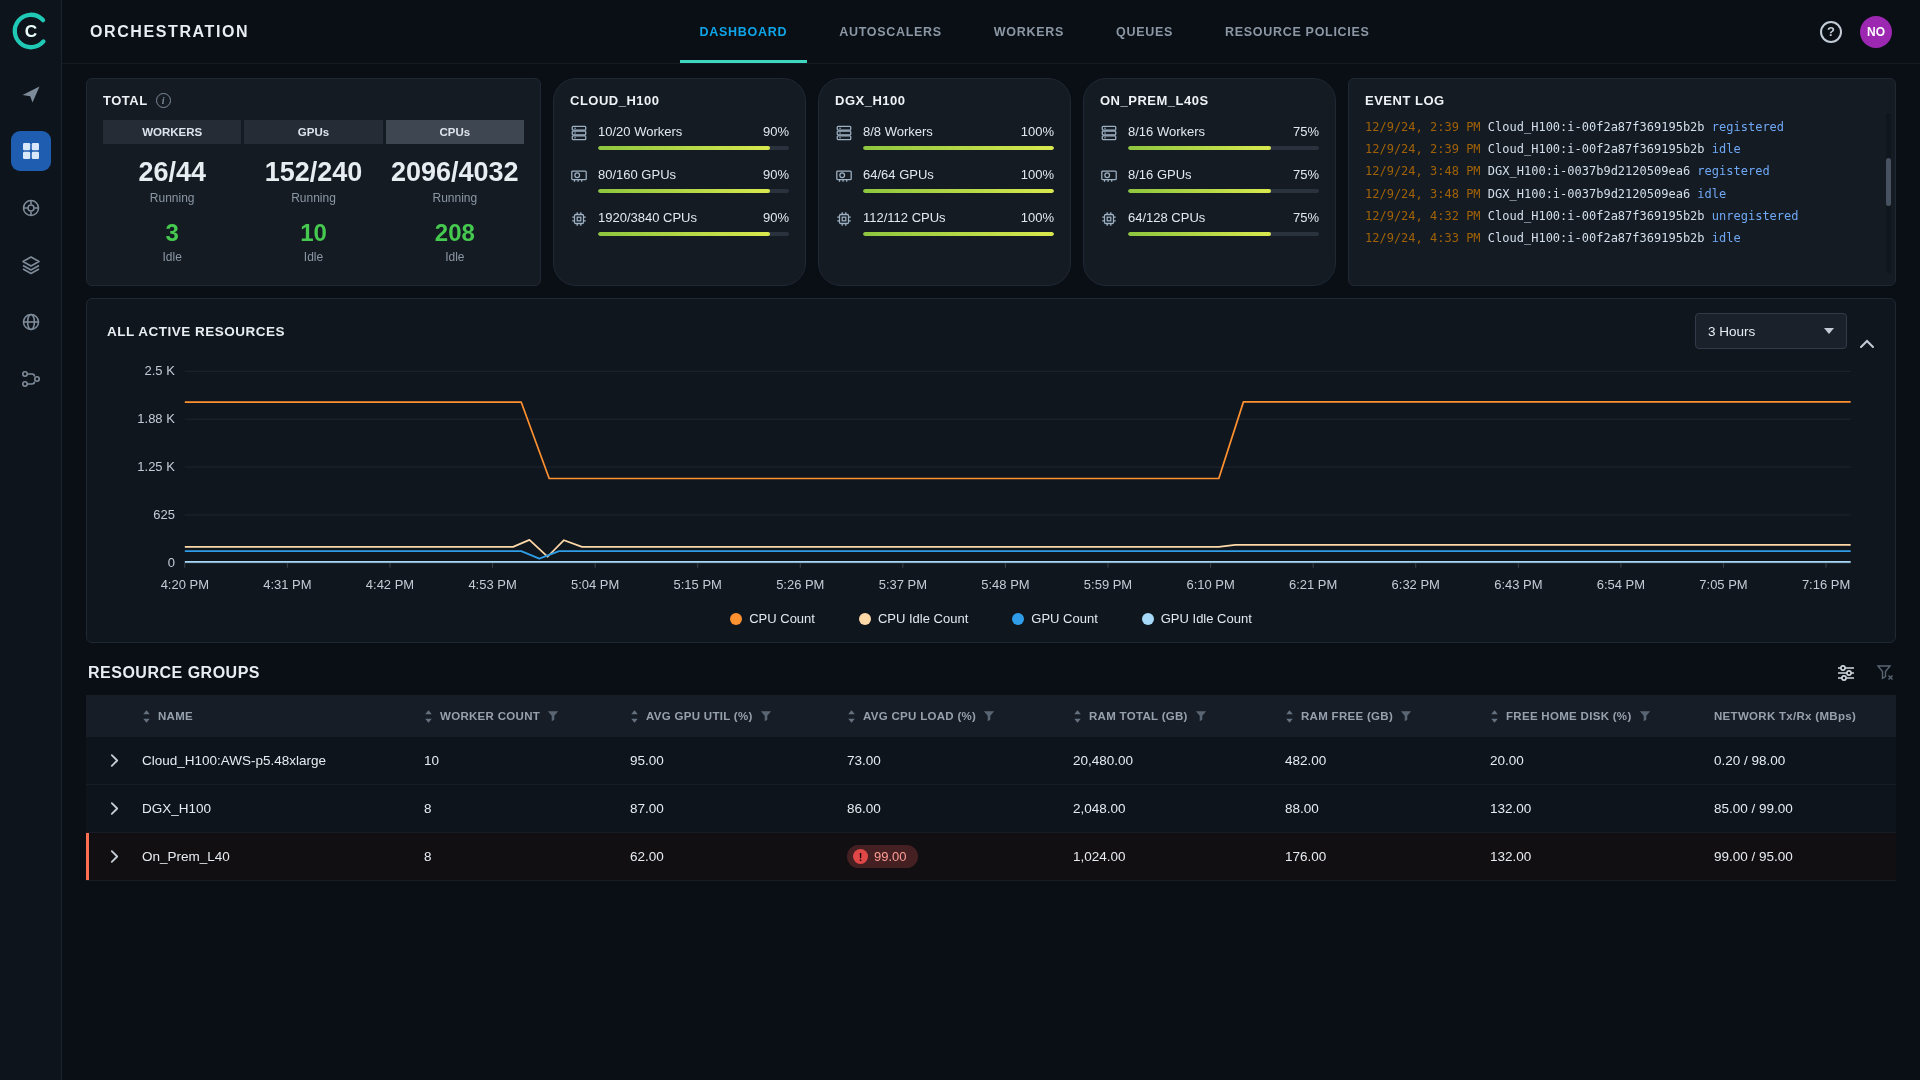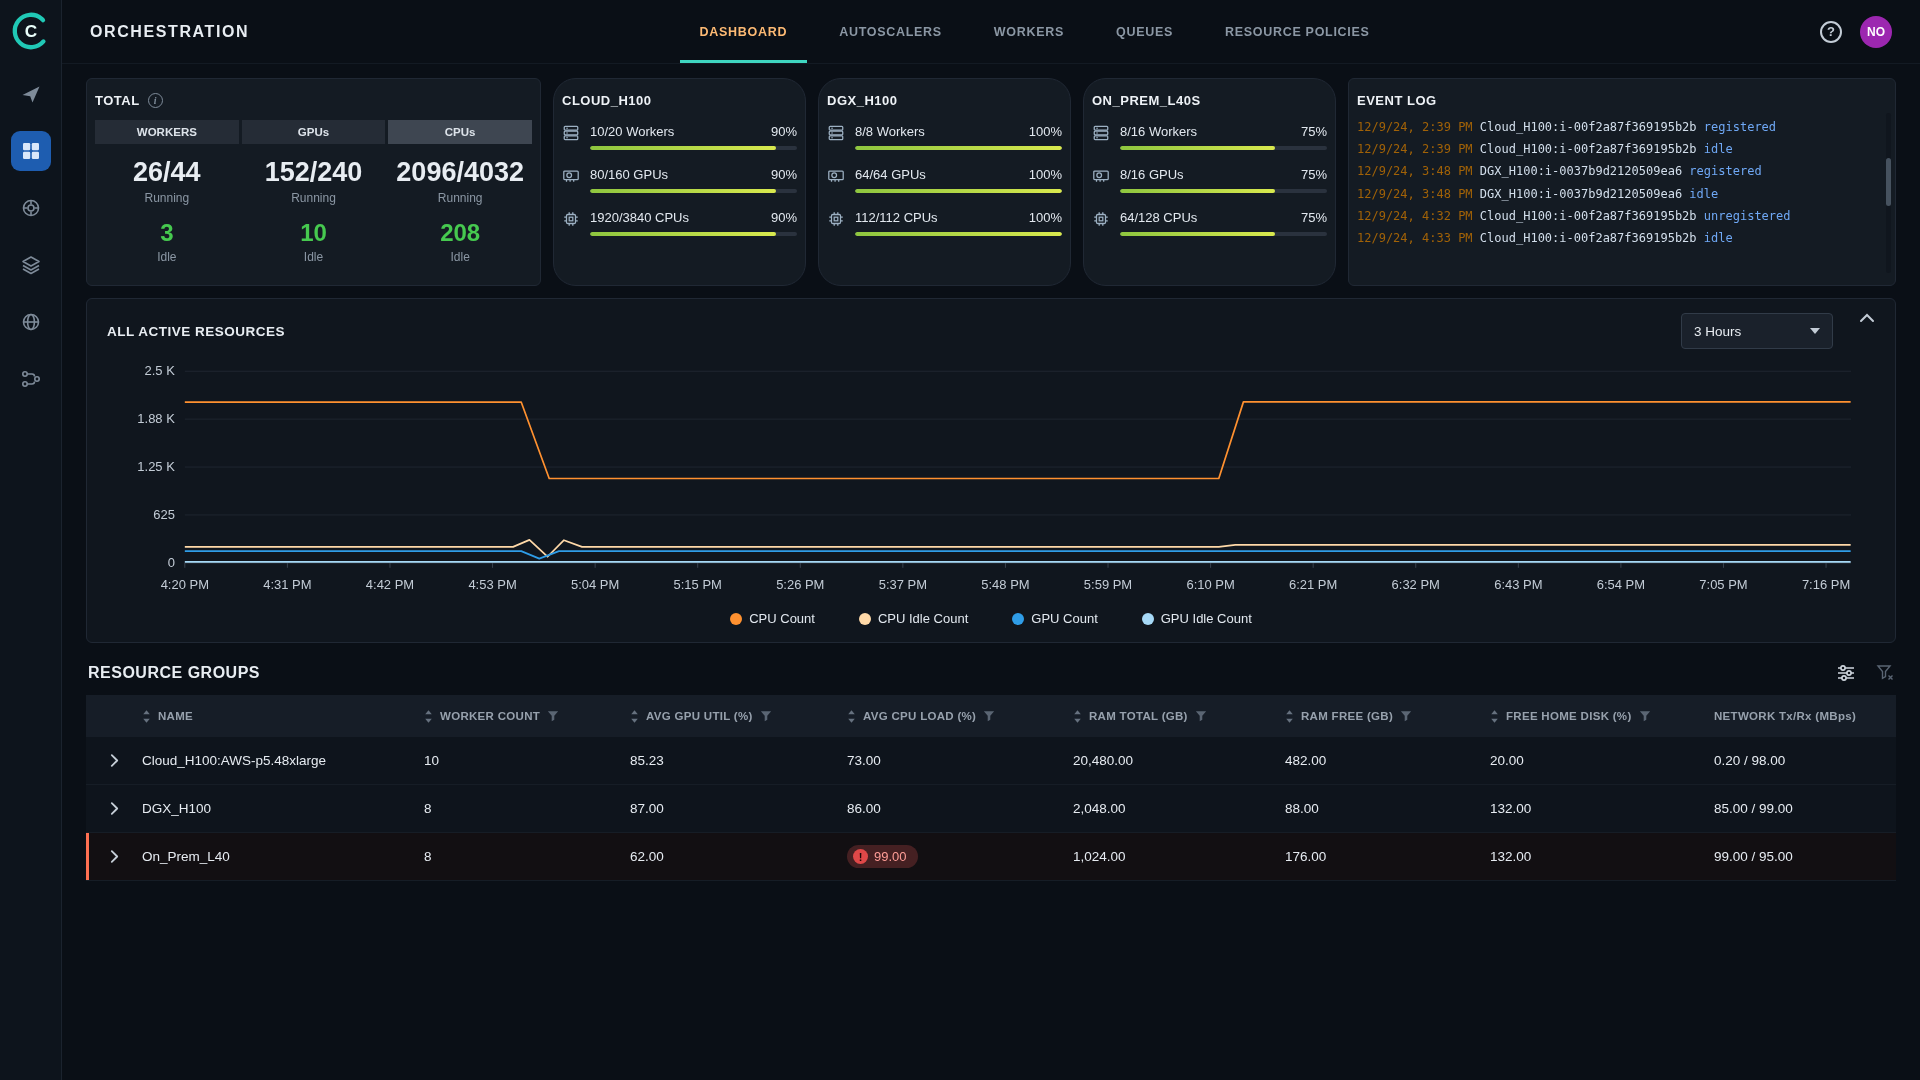--- a/index.html
+++ b/index.html
@@ -20,32 +20,32 @@
   .side-btn.active { background:#1e5db0; color:#d9e7fa; }
   .side-btn svg { width:22px; height:22px; }
 
   
   .main { flex:1; display:flex; flex-direction:column; min-width:0; }
   header { height:64px; display:flex; align-items:center; padding:0 28px; border-bottom:1px solid #131a23; flex:none; }
   .app-title { font-size:16px; font-weight:bold; letter-spacing:1.6px; }
   .tabs { flex:1; display:flex; justify-content:center; gap:12px; height:100%; }
   .tab { display:flex; align-items:center; padding:3px 20px 0; font-size:12.5px; font-weight:bold;
     letter-spacing:.7px; color:#8b97a4; cursor:pointer; border-bottom:3px solid transparent; }
-  .tab.active { color:#fdba74; border-bottom-color:#3fd6c0; }
+  .tab.active { color:#0ea5e9; border-bottom-color:#3fd6c0; }
   .header-right { display:flex; align-items:center; gap:18px; }
   .help { width:22px; height:22px; border:2px solid #c3ccd6; border-radius:50%; color:#c3ccd6;
     font-size:13px; font-weight:bold; display:flex; align-items:center; justify-content:center; cursor:pointer; background:none; }
   .avatar { width:32px; height:32px; border-radius:50%; background:#9c27b0; color:#fff;
     font-size:12px; font-weight:bold; display:flex; align-items:center; justify-content:center; cursor:pointer; }
 
   
   .content { flex:1; padding:14px 24px 0; overflow:hidden; }
 
   .top-row { display:flex; gap:12px; }
-  .card { background:#141b23; border:1px solid #202834; border-radius:6px; padding:14px 8px; height:208px; }
+  .card { background:#141b23; border:1px solid #202834; border-radius:6px; padding:14px 16px; height:208px; }
   .card-title { font-size:13px; font-weight:bold; letter-spacing:.5px; color:#eef2f6; }
   .card-title-row { display:flex; align-items:center; gap:8px; margin-bottom:12px; }
   .info-ico { width:15px; height:15px; border:1.3px solid #7e8b99; border-radius:50%; color:#7e8b99;
     font-size:10px; font-weight:bold; font-style:italic; display:inline-flex; align-items:center; justify-content:center;
     font-family:"Liberation Serif", serif; cursor:pointer; }
 
   
   .total-card { width:455px; flex:none; }
   .total-cols { display:grid; grid-template-columns:1fr 1fr 1fr; gap:3px; text-align:center; }
   .total-col-head { background:#252c36; padding:6px 0; font-size:11.5px; font-weight:bold; color:#dde3ea; }
@@ -73,21 +73,21 @@
   .log-line .t { color:#a16207; }
   .log-line .i { color:#d3dfec; }
   .log-line .s { color:#6fa8f5; }
   .log-scrollbar { position:absolute; right:4px; top:34px; bottom:12px; width:5px; background:#10161e; border-radius:3px; cursor:pointer; }
   .log-scrollbar .thumb { position:absolute; top:28%; height:48px; width:100%; background:#46525f; border-radius:3px; }
 
   
   .chart-panel { margin-top:12px; background:#10161e; border:1px solid #202834; border-radius:6px; padding:14px 20px 8px; }
   .panel-head { display:flex; align-items:center; justify-content:space-between; margin-bottom:8px; }
   .panel-title { font-size:13.5px; font-weight:bold; letter-spacing:.5px; }
-  .head-right { display:flex; align-items:flex-start; gap:26px; }
+  .head-right { display:flex; align-items:flex-end; gap:12px; }
   .select { width:152px; height:36px; background:#1a212b; border:1px solid #313b48; border-radius:4px;
     display:flex; align-items:center; justify-content:space-between; padding:0 12px; font-size:13.5px; color:#e8edf2; cursor:pointer; }
   .select .caret { color:#c3ccd6; display:flex; }
   .collapse-btn { background:none; border:none; color:#c3ccd6; cursor:pointer; display:flex; }
   .chart-wrap svg { width:100%; height:252px; display:block; }
   .legend { display:flex; justify-content:center; gap:44px; padding:2px 0 8px; font-size:13px; color:#e2e8ef; }
   .legend-item { display:flex; align-items:center; gap:7px; cursor:pointer; }
   .legend-item .dot { width:12px; height:12px; border-radius:50%; display:inline-block; }
 
   
@@ -662,21 +662,21 @@
               <div class="tr row">
                 <div class="td chev-cell">
                   <button class="chev-btn">
                     <svg viewBox="0 0 10 16" width="9" height="15">
                       <path d="M2 2 l6 6 -6 6" stroke="currentColor" stroke-width="2" fill="none" stroke-linecap="round" stroke-linejoin="round"></path>
                     </svg>
                   </button>
                 </div>
                 <div class="td">Cloud_H100:AWS-p5.48xlarge</div>
                 <div class="td">10</div>
-                <div class="td">85.23</div>
+                <div class="td">95.00</div>
                 <div class="td">73.00</div>
                 <div class="td">20,480.00</div>
                 <div class="td">482.00</div>
                 <div class="td">20.00</div>
                 <div class="td">0.20 / 98.00</div>
               </div>
               <div class="tr row">
                 <div class="td chev-cell">
                   <button class="chev-btn">
                     <svg viewBox="0 0 10 16" width="9" height="15">

